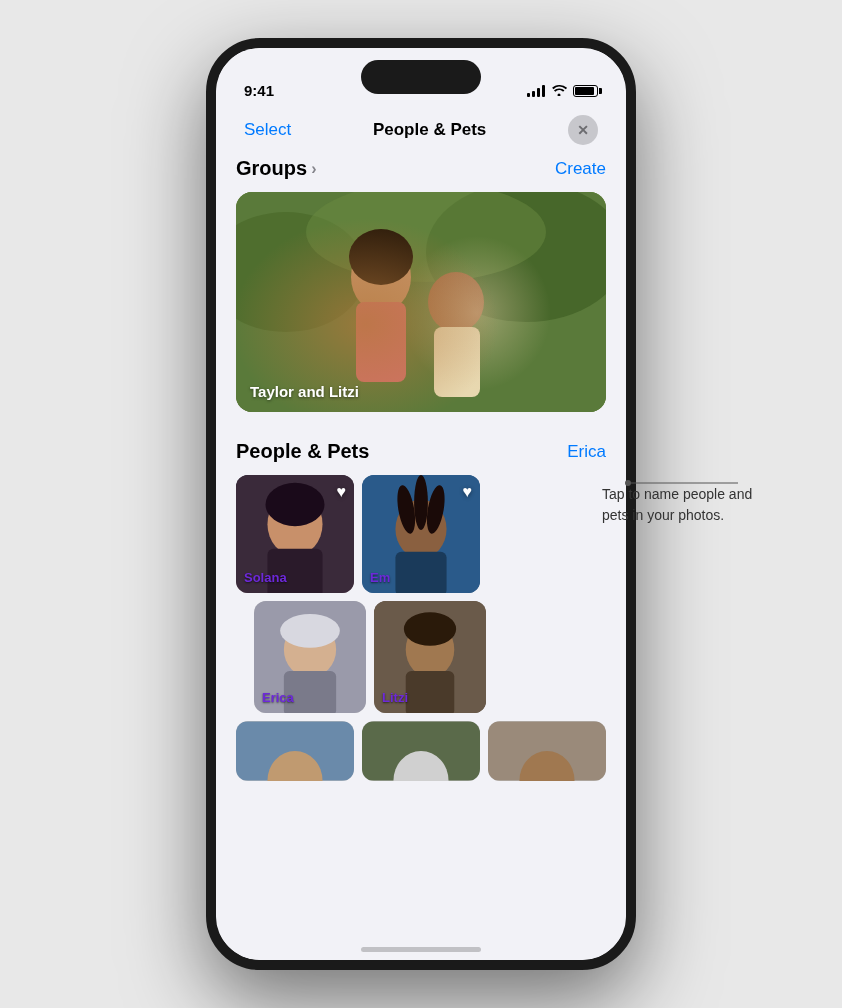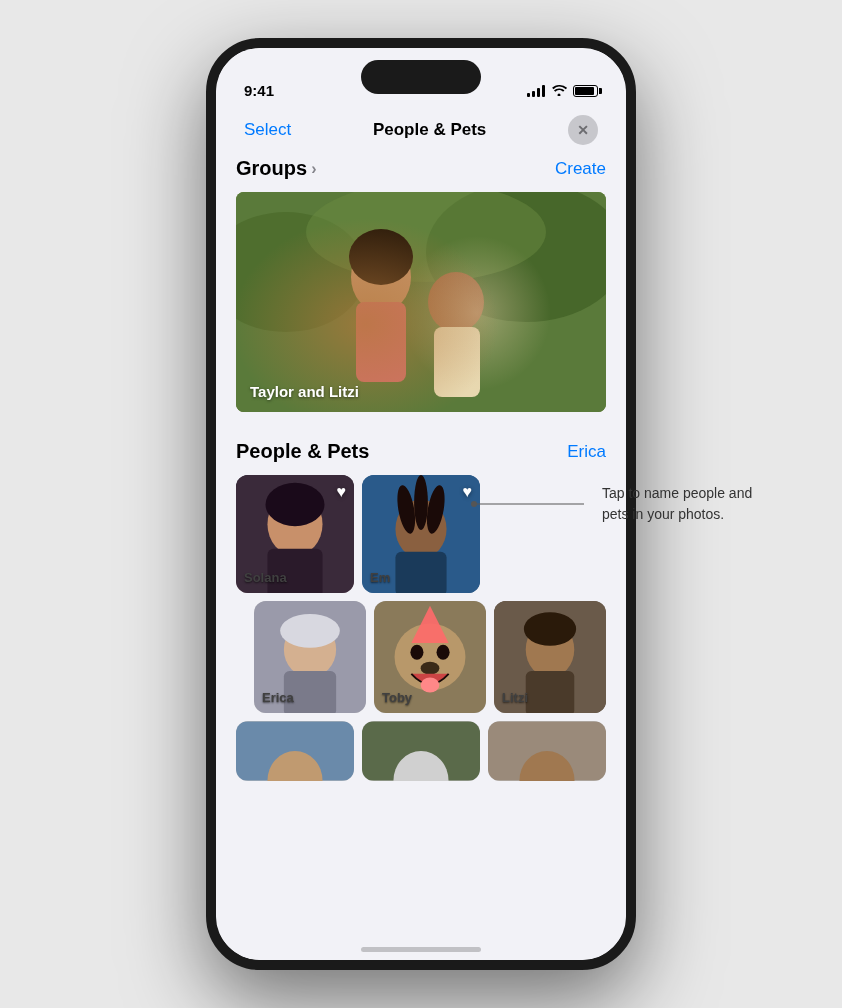--- a/index.html
+++ b/index.html
@@ -140,21 +140,21 @@
       margin-top: 1px;
     }
     .section-action {
       color: #007AFF;
       font-size: 17px;
       font-weight: 400;
     }
     
     .group-card {
       width: 100%;
-      border-radius: 8px;
+      border-radius: 16px;
       overflow: hidden;
       position: relative;
       height: 220px;
       margin-bottom: 28px;
       background: #c8d4a0;
     }
     
     .group-photo-sim {
       width: 100%;
       height: 100%;
@@ -198,21 +198,21 @@
     .person-photo {
       width: 100%;
       height: 100%;
       position: absolute;
       inset: 0;
     }
     .person-name {
       position: absolute;
       bottom: 8px;
       left: 8px;
-      color: #404040;
+      color: #6d28d9;
       font-size: 13px;
       font-weight: 600;
       text-shadow: 0 1px 2px rgba(0,0,0,0.6);
     }
     .heart-badge {
       position: absolute;
       top: 8px;
       right: 8px;
       color: #fff;
       font-size: 16px;
@@ -432,42 +432,20 @@
                 <svg width="100%" height="100%" viewBox="0 0 120 120">
                   <rect width="120" height="120" fill="#9a9aaa"></rect>
                   <ellipse cx="60" cy="52" rx="28" ry="30" fill="#d4b090"></ellipse>
                   <rect x="32" y="75" width="56" height="48" rx="6" fill="#7a7a8a"></rect>
                   <ellipse cx="60" cy="32" rx="32" ry="18" fill="#d8d8e0"></ellipse>
                 </svg>
               </div>
               <span class="person-name">Erica</span>
             </div>
 
-            <div class="person-card">
-              <div class="person-photo photo-toby">
-                <svg width="100%" height="100%" viewBox="0 0 120 120">
-                  <rect width="120" height="120" fill="#8a7a5a"></rect>
-
-                  <ellipse cx="60" cy="60" rx="38" ry="36" fill="#b8986a"></ellipse>
-
-                  <polygon points="60,5 40,45 80,45" fill="#ff6a6a" opacity="0.9"></polygon>
-                  <line x1="60" y1="5" x2="60" y2="5" stroke="white" stroke-width="2"></line>
-
-                  <ellipse cx="46" cy="55" rx="7" ry="8" fill="#1a0a08"></ellipse>
-                  <ellipse cx="74" cy="55" rx="7" ry="8" fill="#1a0a08"></ellipse>
-
-                  <ellipse cx="60" cy="72" rx="10" ry="7" fill="#3a2a18"></ellipse>
-
-                  <path d="M40 78 Q60 100 80 78" stroke="#1a0a08" stroke-width="2" fill="#cc4444"></path>
-
-                  <ellipse cx="60" cy="90" rx="10" ry="8" fill="#ff8888"></ellipse>
-                </svg>
-              </div>
-              <span class="person-name">Toby</span>
-            </div>
 
             <div class="person-card">
               <div class="person-photo photo-edward">
                 <svg width="100%" height="100%" viewBox="0 0 120 120">
                   <rect width="120" height="120" fill="#6a5a4a"></rect>
                   <ellipse cx="60" cy="52" rx="26" ry="30" fill="#a07850"></ellipse>
                   <rect x="34" y="75" width="52" height="48" rx="6" fill="#4a3a2a"></rect>
                   <ellipse cx="60" cy="30" rx="28" ry="18" fill="#2a1a0a"></ellipse>
                 </svg>
               </div>
@@ -496,21 +474,21 @@
             </div>
           </div>
         </div>
       </div>
 
       <div class="home-indicator"></div>
     </div>
   </div>
 </div>
 
-<div style="position:absolute; right:60px; top:50%; transform:translateY(-50%); display:flex; align-items:center; z-index:10;">
+<div style="position:absolute; right:60px; top:50%; transform:translateY(-50%); display:flex; align-items:center; z-index:10;flex-direction:column;">
   <svg width="120" height="2" style="overflow:visible;">
     <line x1="0" y1="1" x2="110" y2="1" stroke="#555" stroke-width="1"></line>
     <circle cx="0" cy="1" r="3" fill="#555"></circle>
   </svg>
   <div style="width:180px; font-size:14px; color:#333; line-height:1.5; margin-left:8px;">
     <span>Tap to name people
 and pets in your photos.</span>
   </div>
 </div>
 

